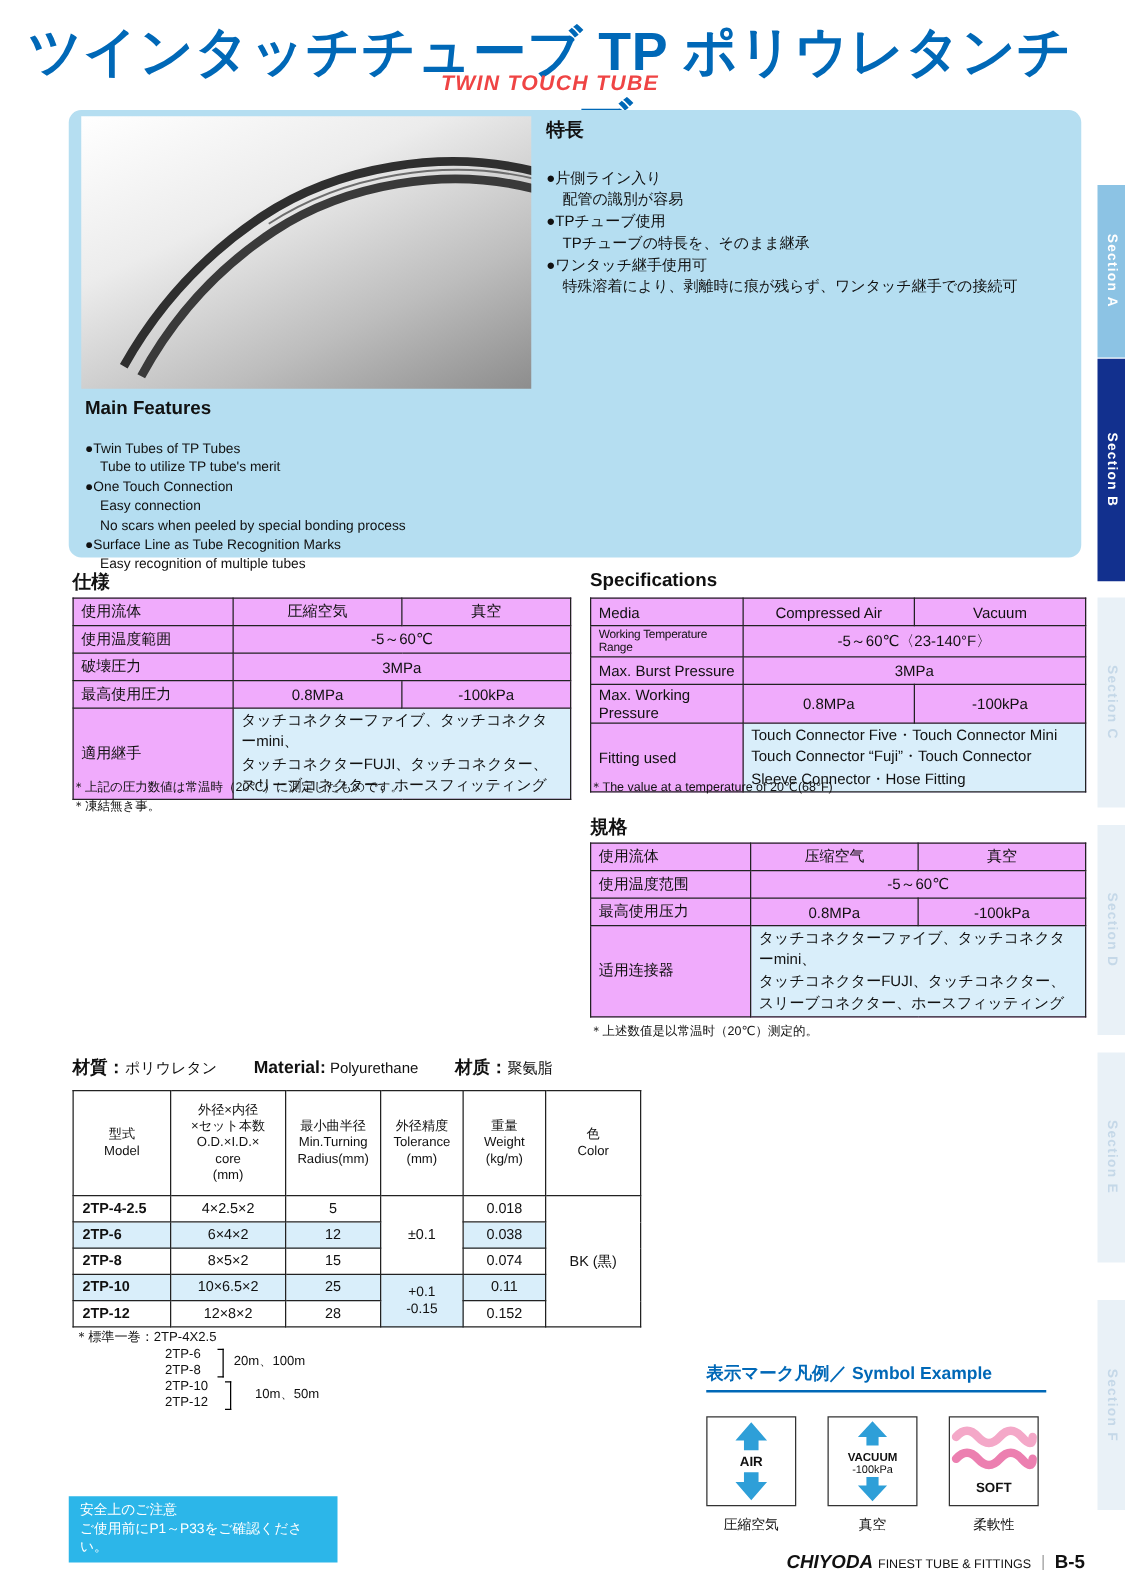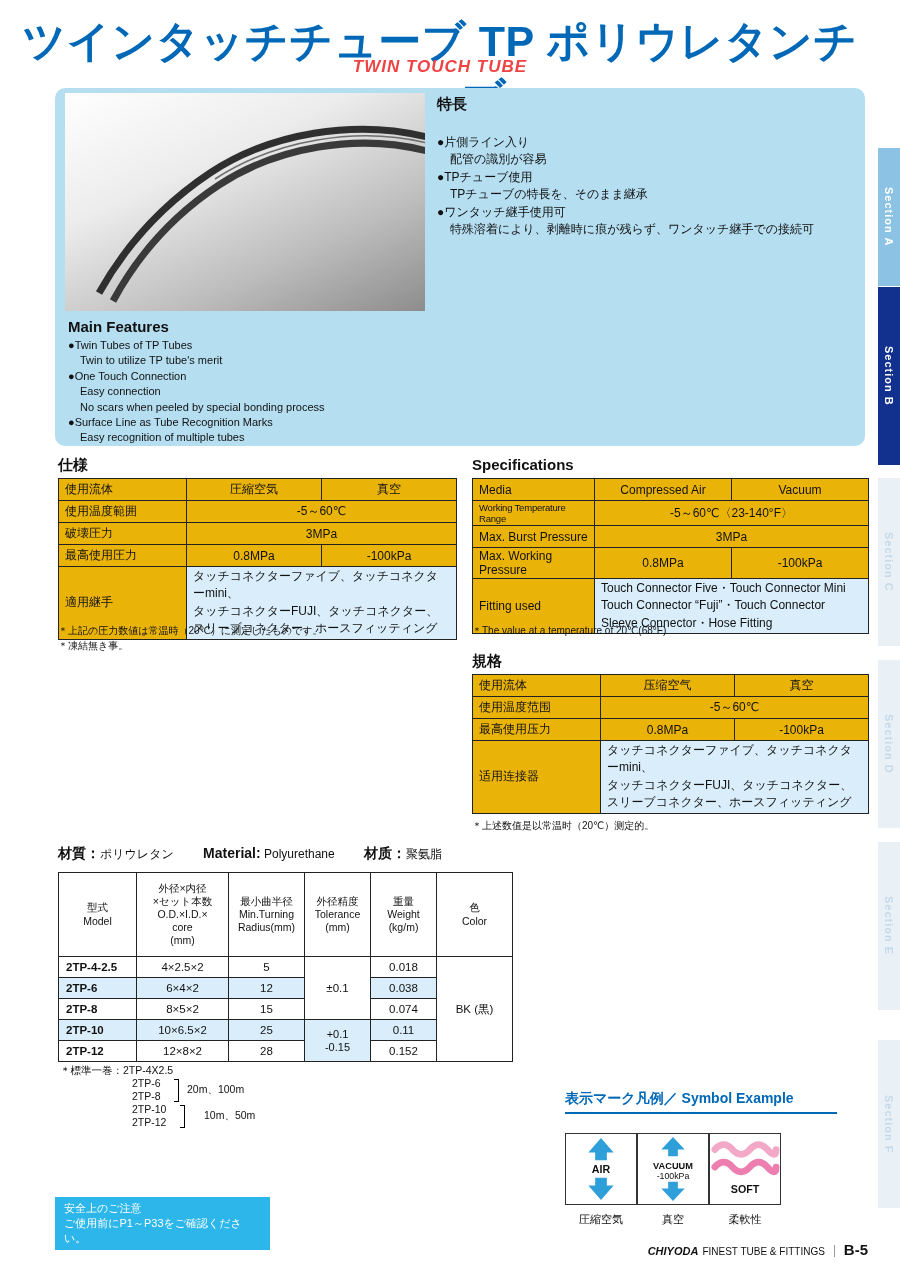--- a/index.html
+++ b/index.html
@@ -20,27 +20,27 @@
 
   
   .hero-panel{position:absolute;left:55px;top:88px;width:810px;height:358px;background:#b5def1;border-radius:10px}
   .hero-photo{position:absolute;left:10px;top:5px;width:360px;height:218px;background:linear-gradient(155deg,#ffffff 0%,#ececec 35%,#bdbdbd 70%,#8d8d8d 100%)}
   .hero-photo svg{width:100%;height:100%;display:block}
   .features-jp{position:absolute;left:382px;top:7px;width:418px}
   .features-en{position:absolute;left:13px;top:230px;width:430px}
   .feat-heading{font-size:15px;font-weight:bold;margin-bottom:20px}
   .features-jp .feat-title{font-size:12px;line-height:1.45}
   .features-jp .feat-desc{font-size:12px;line-height:1.45;padding-left:13px;white-space:pre-line}
-  .features-en .feat-heading{margin-bottom:3px}
+  .features-en .feat-heading{margin-bottom:17px}
   .features-en .feat-title{font-size:11px;line-height:1.4}
   .features-en .feat-desc{font-size:11px;line-height:1.4;padding-left:12px;white-space:pre-line}
 
   .section-heading{position:absolute;font-size:15px;font-weight:bold}
 
-  table.spec{position:absolute;border-collapse:collapse;table-layout:fixed;background:#eab308}
+  table.spec{position:absolute;border-collapse:collapse;table-layout:fixed;background:#f0abfc}
   table.spec td{border:1px solid #222;font-size:12px;padding:1px 6px;height:22px;vertical-align:middle}
   td.lab{text-align:left}
   td.val{text-align:center}
   td.fit{background:#d9eefa;font-size:11.5px;white-space:pre-line;line-height:1.45;text-align:left;height:57px}
   .lab-en{font-size:11px}
   .lab-en.small{font-size:9.5px;letter-spacing:-.2px}
   td.fit-en{font-size:10.5px}
 
   .footnote{position:absolute;font-size:10px;line-height:1.55;color:#111}
 
@@ -60,30 +60,30 @@
   .roll-note{position:absolute;left:60px;top:1064px;width:300px;height:72px;font-size:10.5px;line-height:13px}
   .roll-models{position:absolute;left:72px;top:13px}
   .bracket{position:absolute;width:5px;border-top:1px solid #000;border-bottom:1px solid #000;border-right:1px solid #000}
   .b1{left:114px;top:15px;height:23px}
   .b2{left:120px;top:41px;height:23px}
   .roll-len{position:absolute;font-size:10.5px}
   .l1{left:127px;top:19px}
   .l2{left:144px;top:45px}
 
   .symbol-heading{position:absolute;left:565px;top:1090px;width:272px;font-size:14px;font-weight:bold;color:#0068b7;padding-bottom:4px;border-bottom:2px solid #0068b7}
-  .symbol-row{position:absolute;left:565px;top:1133px;display:flex;}
+  .symbol-row{position:absolute;left:565px;top:1133px;display:flex;gap:25px}
   .symbol{width:72px;text-align:center}
   .symbol-box{width:72px;height:72px;border:1px solid #333;background:#fff}
   .symbol-box svg{width:100%;height:100%;display:block}
   .symbol-caption{margin-top:7px;font-size:11px}
 
   .safety-box{position:absolute;left:55px;top:1197px;width:215px;background:#2cb6e9;color:#fff;padding:4px 9px;font-size:11px;line-height:1.35}
 
   .footer{position:absolute;left:500px;top:1241px;width:368px;text-align:right;white-space:nowrap}
-  .footer .brand{font-weight:bold;font-style:italic;font-size:11px}
+  .footer .brand{font-weight:bold;font-style:italic;font-size:15px}
   .footer .suffix{font-size:10px;margin-left:4px}
   .footer .divider{display:inline-block;width:1px;height:12px;background:#999;margin:0 9px;vertical-align:middle}
   .footer .pageno{font-weight:bold;font-size:15px}
 </style>
 </head>
 <body>
 
 <h1 class="page-title">ツインタッチチューブ TP ポリウレタンチューブ</h1>
 <div class="page-subtitle">TWIN TOUCH TUBE</div>
 
@@ -116,21 +116,21 @@
     <div class="feat-item">
       <div class="feat-title">●ワンタッチ継手使用可</div>
       <div class="feat-desc">特殊溶着により、剥離時に痕が残らず、ワンタッチ継手での接続可</div>
     </div>
   </div>
 
   <div class="features-en">
     <div class="feat-heading">Main Features</div>
     <div class="feat-item">
       <div class="feat-title">●Twin Tubes of TP Tubes</div>
-      <div class="feat-desc">Twin to utilize TP tube's merit</div>
+      <div class="feat-desc">Tube to utilize TP tube's merit</div>
     </div>
     <div class="feat-item">
       <div class="feat-title">●One Touch Connection</div>
       <div class="feat-desc">Easy connection
 No scars when peeled by special bonding process</div>
     </div>
     <div class="feat-item">
       <div class="feat-title">●Surface Line as Tube Recognition Marks</div>
       <div class="feat-desc">Easy recognition of multiple tubes</div>
     </div>

